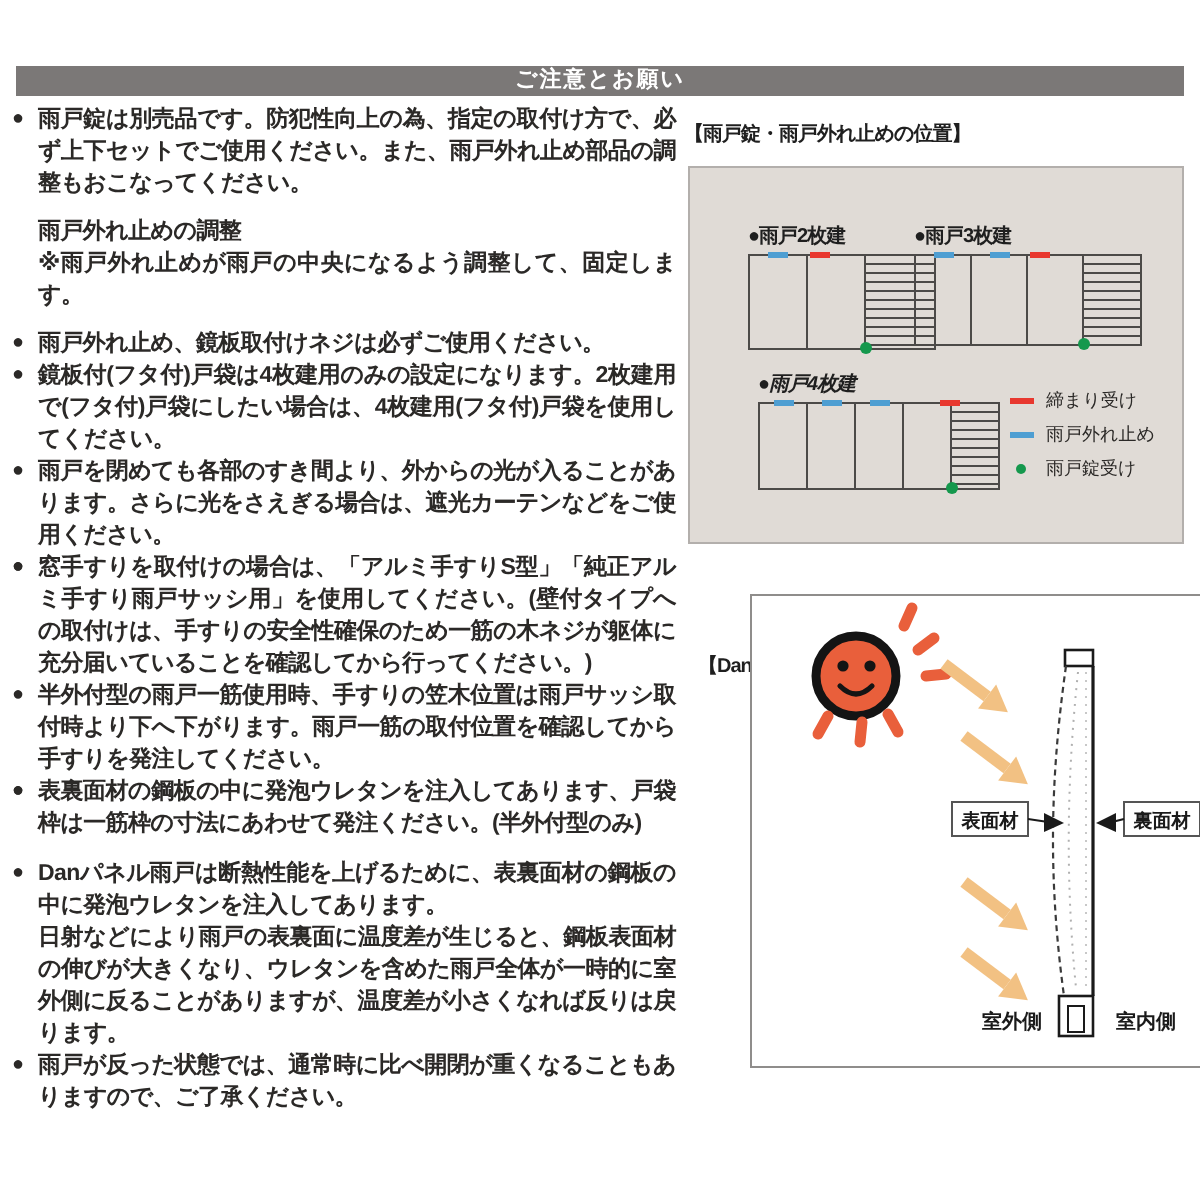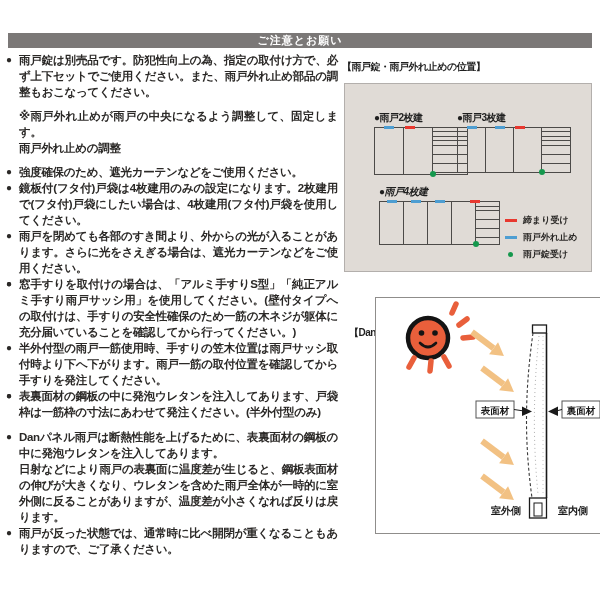--- a/index.html
+++ b/index.html
@@ -34,21 +34,21 @@
   .panel:first-child { margin-left:0; }
   .pocket { border:1px solid #4c4a48; margin-left:-1px;
             background:repeating-linear-gradient(to bottom, transparent 0 3.5px, #4c4a48 3.5px 4.5px);
             background-clip:padding-box; }
   .mk { position:absolute; top:-2px; width:10px; height:3px; }
   .mk-blue { left:50%; transform:translateX(-50%); background:#4e9ed2; }
   .mk-red { left:1px; background:#e8382f; }
   .mk-red.right { left:auto; right:-5px; }
   .mk-dot { position:absolute; bottom:-3px; right:-4px; width:6px; height:6px;
             border-radius:50%; background:#15984d; }
-  .legend { position:absolute; left:160px; top:130px; font-size:9px; font-weight:bold; color:#2b2927; }
+  .legend { position:absolute; left:160px; top:110px; font-size:9px; font-weight:normal; color:#2b2927; }
   .lg-row { display:flex; align-items:center; margin-bottom:4px; }
   .lg-mark { display:inline-block; width:12px; height:3px; margin-right:6px; }
   .lg-mark.red { background:#e8382f; }
   .lg-mark.blue { background:#4e9ed2; }
   .lg-mark.dot { width:5px; height:5px; border-radius:50%; background:#15984d; margin-left:3px; margin-right:10px; }
 
   
   .box2 { position:absolute; left:343px; top:297px; width:247px; height:237px;
           background:#ffffff; border:1px solid #8f8d8b;margin-left:32px; }
   .box2 svg { display:block; width:245px; height:235px; }
@@ -60,26 +60,26 @@
 <div class="page">
 
   <div class="hdr">ご注意とお願い</div>
 
   <div class="left-col">
     <div class="note">
       <span class="bullet">●</span>
       <span>雨戸錠は別売品です。防犯性向上の為、指定の取付け方で、必ず上下セットでご使用ください。また、雨戸外れ止め部品の調整もおこなってください。</span>
     </div>
     <div class="sub-block">
+      <div>雨戸外れ止めの調整</div>
       <div>※雨戸外れ止めが雨戸の中央になるよう調整して、固定します。</div>
-      <div>雨戸外れ止めの調整</div>
-    </div>
-    <div class="note">
-      <span class="bullet">●</span>
-      <span>強度確保のため、遮光カーテンなどをご使用ください。</span>
+    </div>
+    <div class="note">
+      <span class="bullet">●</span>
+      <span>雨戸外れ止め、鏡板取付けネジは必ずご使用ください。</span>
     </div>
     <div class="note">
       <span class="bullet">●</span>
       <span>鏡板付(フタ付)戸袋は4枚建用のみの設定になります。2枚建用で(フタ付)戸袋にしたい場合は、4枚建用(フタ付)戸袋を使用してください。</span>
     </div>
     <div class="note">
       <span class="bullet">●</span>
       <span>雨戸を閉めても各部のすき間より、外からの光が入ることがあります。さらに光をさえぎる場合は、遮光カーテンなどをご使用ください。</span>
     </div>
     <div class="note">

